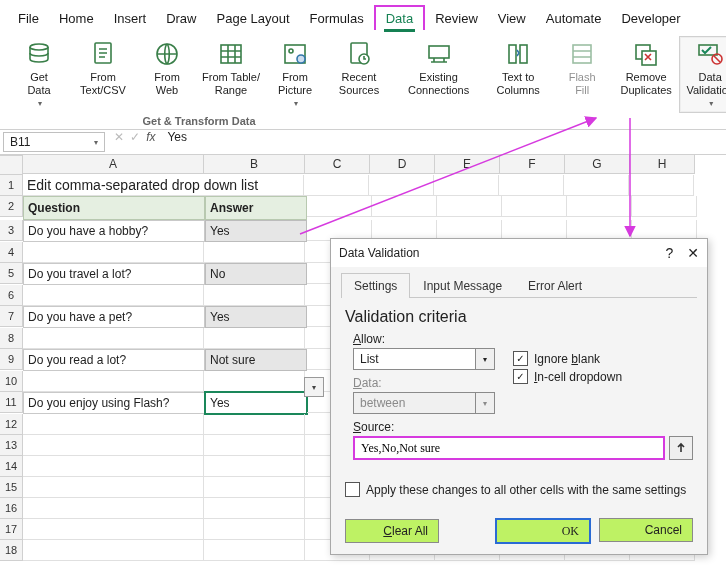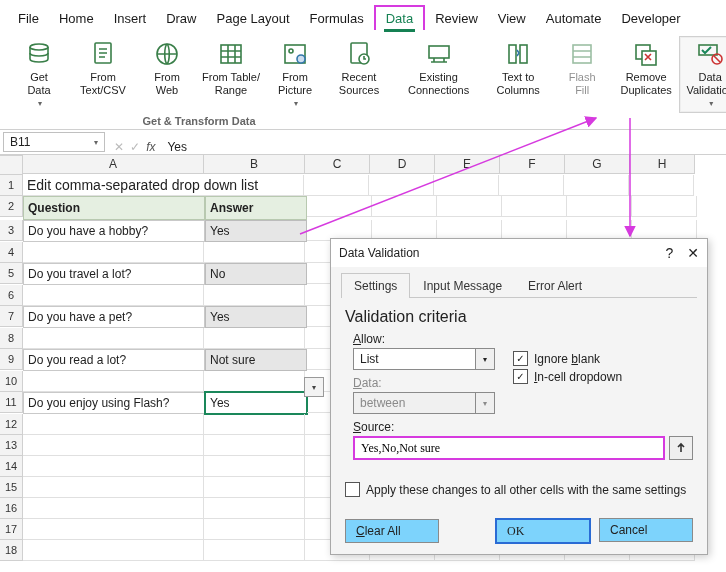--- a/index.html
+++ b/index.html
@@ -14,21 +14,21 @@
   .ribbon{display:flex;padding:6px 4px 2px 4px;border-bottom:1px solid #d0d0d0;gap:2px;align-items:flex-start;}
   .rgrp{display:flex;flex-direction:column;align-items:center;padding:0 4px;}
   .rgrp-btns{display:flex;gap:2px;}
   .rbtn{display:flex;flex-direction:column;align-items:center;justify-content:flex-start;width:58px;padding:2px 1px;text-align:center;font-size:11px;line-height:13px;cursor:default;border:1px solid transparent;}
   .rbtn.hl{border:1px solid #d0d0d0;background:#f7f7f7;box-shadow:inset 0 0 0 1px #eee;}
   .rbtn .ico{width:32px;height:30px;display:flex;align-items:center;justify-content:center;margin-bottom:2px;}
   .rgrp-label{font-size:11px;color:#666;margin-top:2px;font-weight:bold;}
   .vdiv{width:1px;background:#d8d8d8;margin:2px 4px;align-self:stretch;}
   .drop-caret{font-size:8px;color:#666;margin-left:2px;}
   
-  .fbar{display:flex;align-items:flex-end;border-bottom:1px solid #d0d0d0;height:24px;}
+  .fbar{display:flex;align-items:flex-start;border-bottom:1px solid #d0d0d0;height:24px;}
   .namebox{width:88px;border:1px solid #c0c0c0;margin:2px 3px;padding:2px 6px;font-size:12px;display:flex;justify-content:space-between;align-items:center;}
   .fx-icons{display:flex;gap:6px;align-items:center;padding:0 6px;color:#777;}
   .fx{font-style:italic;color:#555;}
   .fval{padding:0 6px;font-size:12px;}
   
   .sheet{position:relative;}
   .colhdrs{display:flex;margin-left:22px;}
   .colhdr{background:#f3f3f3;border-right:1px solid #d0d0d0;border-bottom:1px solid #d0d0d0;text-align:center;font-size:12px;color:#333;height:18px;line-height:18px;}
   .rowhdr{width:22px;background:#f3f3f3;border-right:1px solid #d0d0d0;border-bottom:1px solid #d0d0d0;text-align:center;font-size:11px;color:#333;height:20px;line-height:20px;}
   .rows{}
@@ -54,21 +54,21 @@
   .combo.disabled{color:#8a8a8a;background:#f0f0f0;}
   .combo .cv{flex:1;padding:0 6px;font-size:12px;}
   .combo .cbtn{width:18px;height:100%;border-left:1px solid #8a8a8a;display:flex;align-items:center;justify-content:center;background:#efefef;font-size:8px;}
   .row2{display:flex;gap:18px;align-items:flex-start;}
   .chk{display:flex;align-items:center;gap:6px;margin:3px 0;}
   .chk .box{width:13px;height:13px;border:1px solid #555;display:flex;align-items:center;justify-content:center;font-size:10px;line-height:10px;background:#fff;}
   .src-box{display:flex;align-items:center;gap:4px;}
   .src-input{flex:1;border:2px solid #d63adf;height:20px;padding:0 6px;font-family:"Segoe UI";font-size:12px;background:#fff;}
   .range-btn{width:22px;height:22px;border:1px solid #8a8a8a;background:#efefef;display:flex;align-items:center;justify-content:center;}
   .dlg-foot{display:flex;justify-content:space-between;align-items:center;padding:10px 14px;}
-  .btn{min-width:72px;height:22px;border:1px solid #8a8a8a;background:#7dd3fc;padding:0 10px;font-size:12px;display:flex;align-items:center;justify-content:flex-start;}
+  .btn{min-width:72px;height:22px;border:1px solid #8a8a8a;background:#bef264;padding:0 10px;font-size:12px;display:flex;align-items:center;justify-content:flex-end;}
   .btn.primary{border:2px solid #2a6bd4;font-family:Liberation Serif, serif;}
   .lbl-disabled{color:#8a8a8a;}
   
   .arrow-svg{position:absolute;pointer-events:none;}
   
   .ico svg{stroke:#3a7f49;}
 </style>
 </head>
 <body>
 <div class="app">

